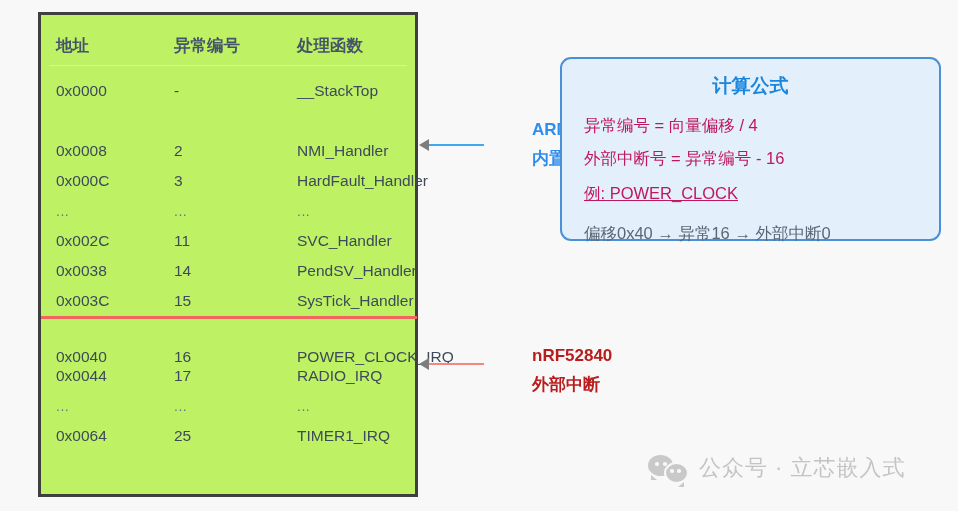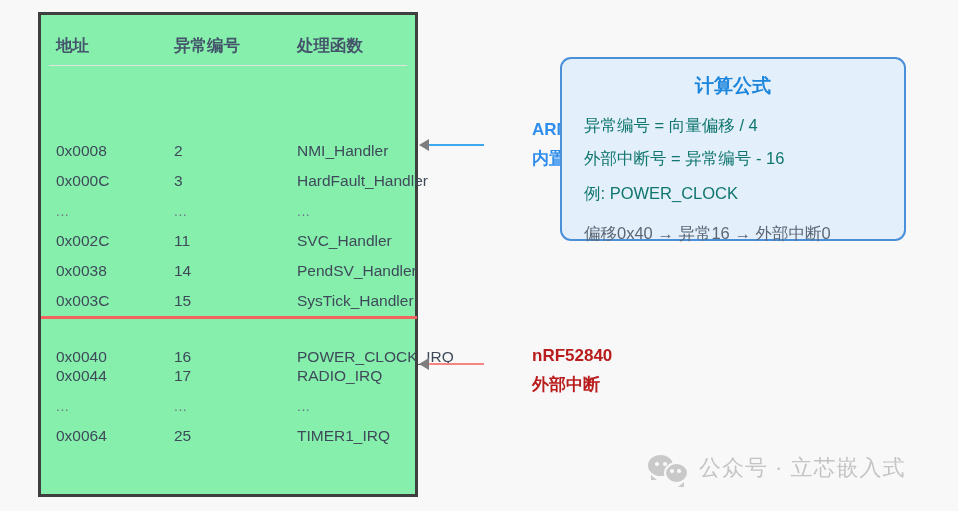--- a/index.html
+++ b/index.html
@@ -15,21 +15,21 @@
     overflow: hidden;
   }
 
   
   #vector-table {
     position: absolute;
     left: 38px;
     top: 12px;
     width: 380px;
     height: 485px;
-    background: #86efac;
+    background: #bef264;
     border: 3px solid #3f3f3f;
     box-sizing: border-box;
   }
   .tbl-inner {
     position: relative;
     width: 100%;
     height: 100%;
   }
   .row {
     position: absolute;
@@ -120,43 +120,43 @@
   #annot-external {
     left: 490px; top: 341px;
     color: #b91c1c;
   }
 
   
   #formula-box {
     position: absolute;
     left: 560px;
     top: 57px;
-    width: 346px;
+    width: 381px;
     height: 184px;
     background: #e3effb;
     border: 2px solid #4a90d9;
     border-radius: 11px;
     box-sizing: border-box;
   }
   #formula-title {
     text-align: center;
     margin-top: 14px;
     font-size: 19px;
     font-weight: bold;
     color: #1c86dd;
   }
   .formula-line {
     margin: 0 0 0 22px;
     font-size: 16.5px;
-    color: #0f766e;
+    color: #be185d;
     white-space: nowrap;
   }
   #formula-l1 { margin-top: 16px; }
   #formula-l2 { margin-top: 11px; }
-  #formula-l3 { margin-top: 13px; }
+  #formula-l3 { margin-top: 13px; text-decoration: underline; }
   #formula-l4 { margin-top: 18px; color: #5b6776; }
 
   
   #watermark {
     position: absolute;
     left: 648px;
     top: 453px;
     display: flex;
     align-items: center;
     gap: 11px;
@@ -216,20 +216,25 @@
 <div id="vector-table">
   <div class="tbl-inner">
 
     <div class="row hdr-row">
       <span class="c1">地址</span>
       <span class="c2">异常编号</span>
       <span class="c3">处理函数</span>
     </div>
     <div class="hdr-sep"></div>
 
+    <div class="row body-row" style="top:61px">
+      <span class="c1">0x0000</span>
+      <span class="c2">-</span>
+      <span class="c3">__StackTop</span>
+    </div>
     <div class="row body-row" style="top:121px">
       <span class="c1">0x0008</span>
       <span class="c2">2</span>
       <span class="c3">NMI_Handler</span>
     </div>
     <div class="row body-row" style="top:151px">
       <span class="c1">0x000C</span>
       <span class="c2">3</span>
       <span class="c3">HardFault_Handler</span>
     </div>

